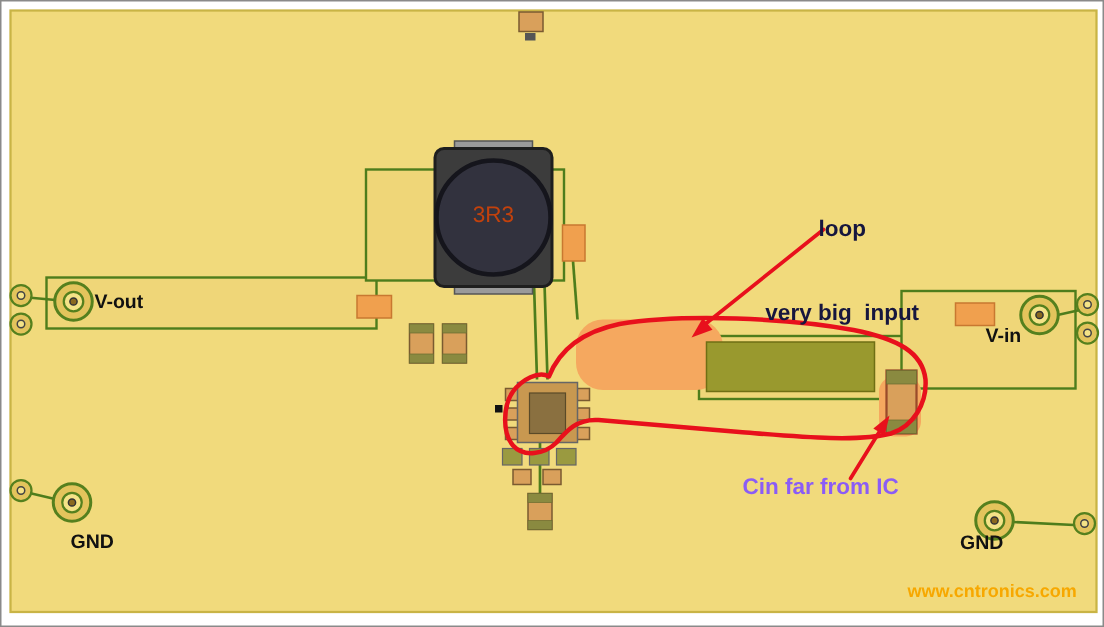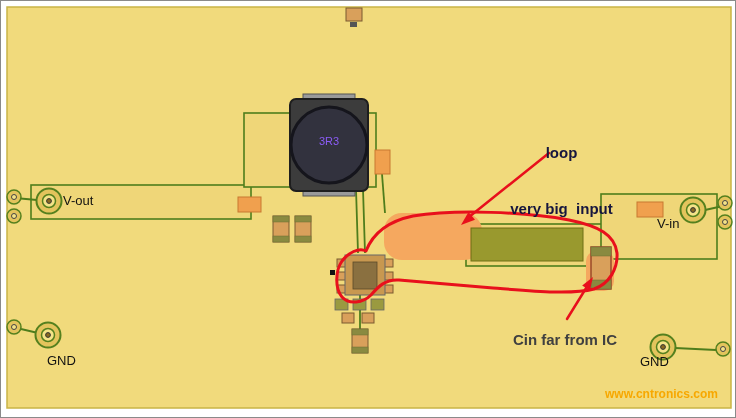--- a/index.html
+++ b/index.html
@@ -3,23 +3,23 @@
 <meta charset="utf-8">
 <style>
   html,body{margin:0;padding:0;background:#fff;}
   .stage{
     position:relative;width:736px;height:418px;background:#ffffff;
     border:1px solid #8a8a8a;box-sizing:border-box;overflow:hidden;
     font-family:"Liberation Sans",sans-serif;
   }
   .stage svg{position:absolute;left:0;top:0;}
   .txt{position:absolute;white-space:pre;}
-  .net-label{font-size:13px;font-weight:normal;color:#111;}
+  .net-label{font-size:13px;font-weight:bold;color:#111;}
   .ann-text{font-size:15px;font-weight:600;text-align:center;line-height:1.25;}
-  .inductor-label{font-size:11px;color:#8b5cf6;text-align:center;width:48px;}
+  .inductor-label{font-size:15px;color:#c2410c;text-align:center;width:48px;}
   .watermark{font-size:12px;font-weight:bold;text-align:left;width:126px;}
   .trace{fill:#EFD678;stroke:#4E7D1C;stroke-width:1.6;}
   .thin-trace{stroke:#4E7D1C;stroke-width:1.8;fill:none;}
   .pad-orange{fill:#F0A04E;stroke:#C87830;stroke-width:1;}
   .comp-tan{fill:#D9A05B;stroke:#7A5A30;stroke-width:1;}
   .comp-cap-end{fill:#8A8A40;stroke:#6d6d30;stroke-width:0.5;}
   .olive-pad{fill:#9A9A40;stroke:#666;stroke-width:0.8;}
   .redline{fill:none;stroke-width:2.5;stroke-linecap:round;}
 </style>
 </head>
@@ -169,17 +169,17 @@
 
   <div class="txt net-label" style="left:46px;top:352px;">GND</div>
 
   <div class="txt net-label" style="left:639px;top:353px;">GND</div>
 
   <div class="txt ann-text" style="left: 478px; top: 105px; width: 165px; color: rgb(22, 22, 62);">
     <div>loop</div>
     <div>very big  input</div>
   </div>
 
-  <div class="txt ann-text" style="left: 494px; top: 330px; width: 140px; text-align: center; color: #404040;">Cin far from IC</div>
+  <div class="txt ann-text" style="left: 494px; top: 315px; width: 140px; text-align: left; color: #8b5cf6;">Cin far from IC</div>
 
   <div class="txt watermark" style="left: 604px; top: 386px; color: rgb(247, 168, 0);">www.cntronics.com</div>
 
 </div>
 
 </body></html>

